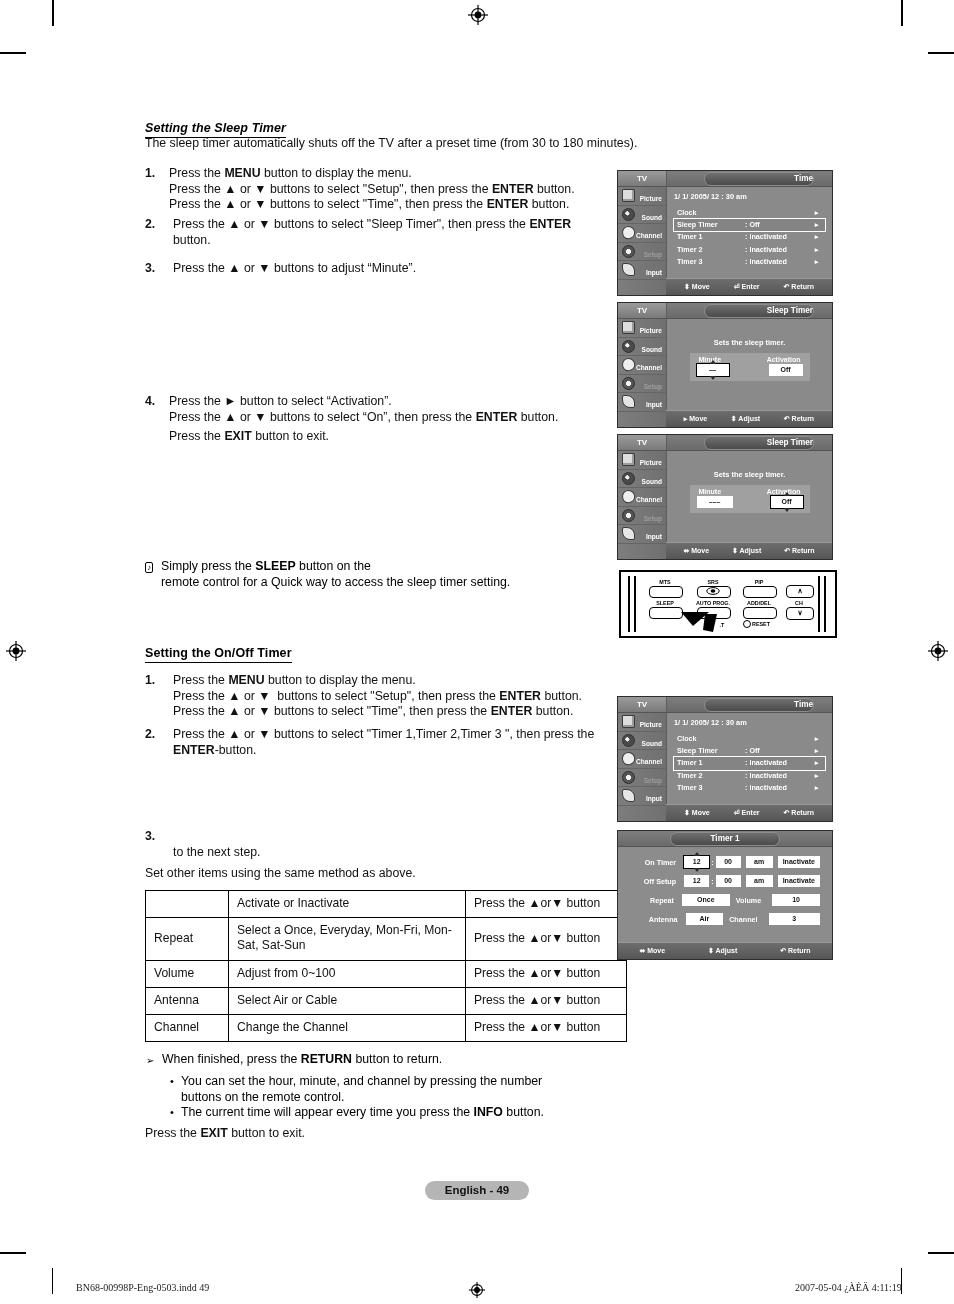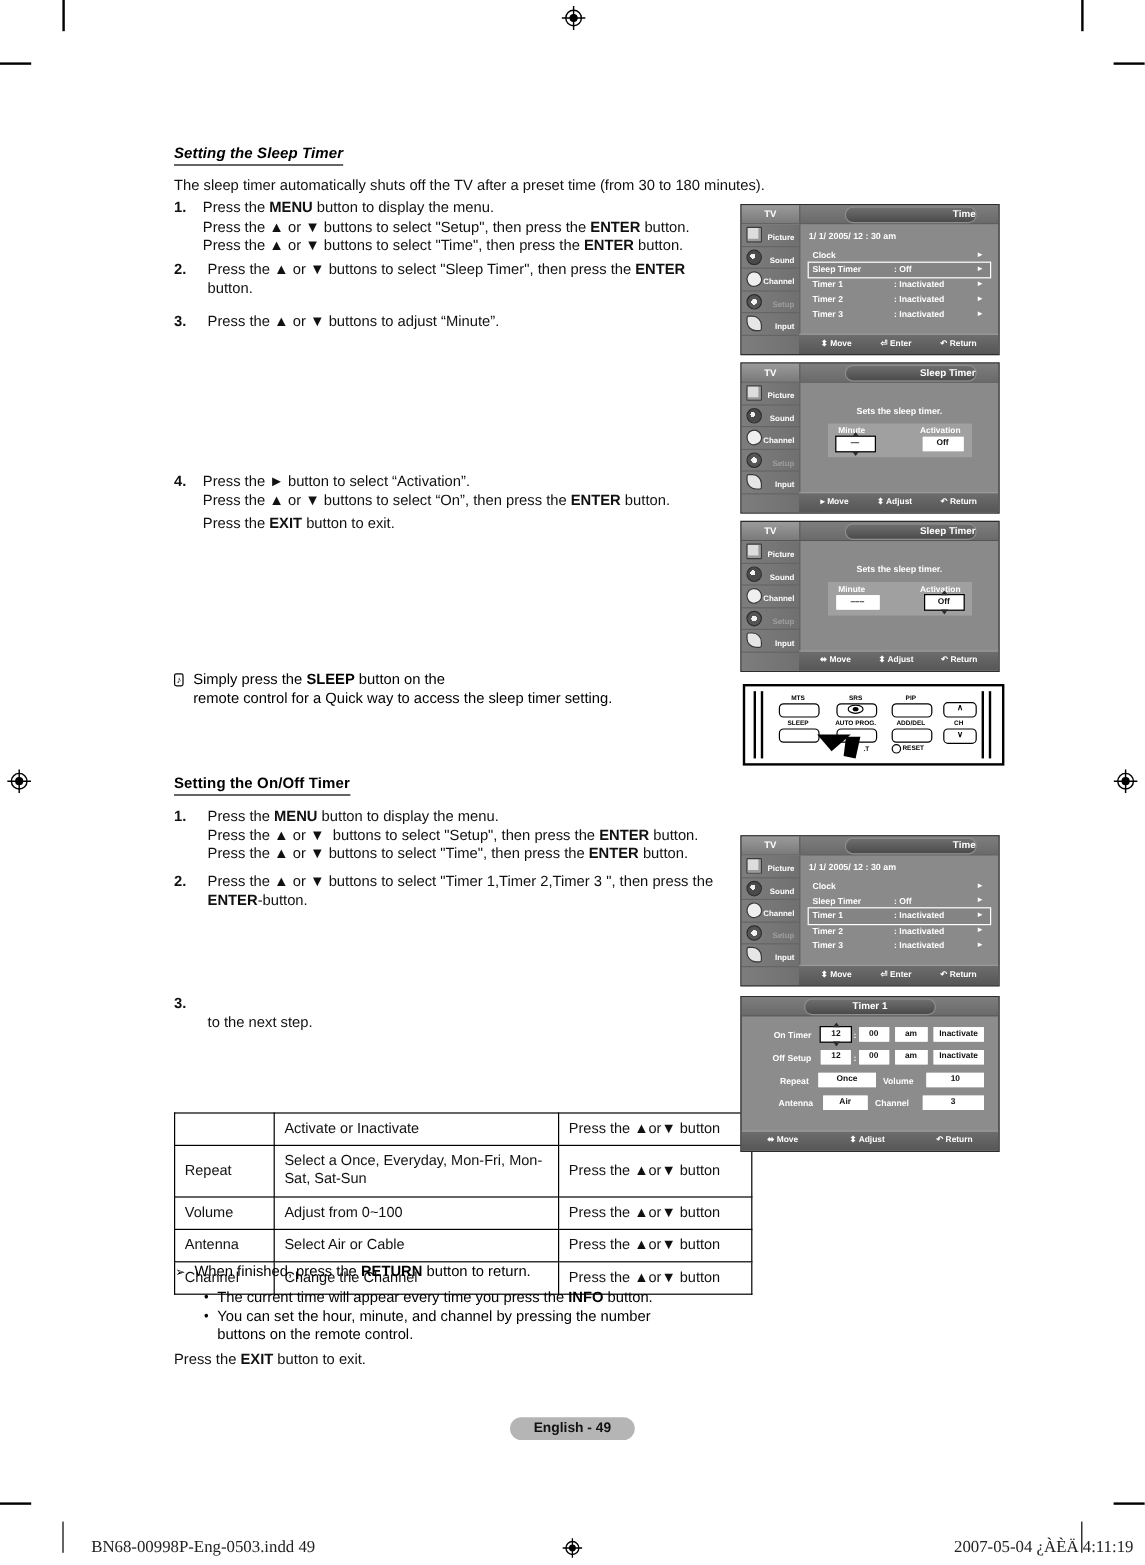--- a/index.html
+++ b/index.html
@@ -133,21 +133,21 @@
   }
 
   .footline {
     position: absolute;
     background: #000;
     height: 1px;
   }
   .footmark {
     position: absolute;
     font-family: "Liberation Serif", serif;
-    font-size: 14px;
+    font-size: 10px;
     color: #222;
     white-space: nowrap;
   }
   .footrule {
     position: absolute;
     width: 1px;
     background: #000;
   }
 
   
@@ -467,21 +467,21 @@
   <circle cx="10" cy="10" r="6.5" fill="none" stroke="#000" stroke-width="1.2"></circle>
   <circle cx="10" cy="10" r="3.4" fill="#000"></circle>
   <line x1="10" y1="0" x2="10" y2="20" stroke="#000" stroke-width="1.2"></line>
   <line x1="0" y1="10" x2="20" y2="10" stroke="#000" stroke-width="1.2"></line>
 </svg>
 
 <div class="page">
 
   <div class="h-title" style="left:145px; top:121px;font-style:italic;">Setting the Sleep Timer</div>
 
-  <div class="para" style="left:145px; top:147px; width:540px;">The sleep timer automatically shuts off the TV after a preset time (from 30 to 180 minutes).</div>
+  <div class="para" style="left:145px; top:136px; width:540px;">The sleep timer automatically shuts off the TV after a preset time (from 30 to 180 minutes).</div>
 
   <div class="step" style="left:145px; top:166px; width:450px;">
     <span class="num">1.</span>
     <span class="body">
       <span>Press the <b>MENU</b> button to display the menu.</span><br>
       <span>Press the ▲ or ▼ buttons to select "Setup", then press the <b>ENTER</b> button.</span><br>
       <span>Press the ▲ or ▼ buttons to select "Time", then press the <b>ENTER</b> button.</span>
     </span>
   </div>
 
@@ -537,22 +537,23 @@
   </div>
 
   <div class="step" style="left:145px; top:829px; width:450px;">
     <span class="num">3.</span>
     <span class="body" style="margin-left:28px;">
       <br>
       <span>to the next step.</span>
     </span>
   </div>
 
-
-  <table class="specs" style="left:145px; top:927px;">
+  <div class="para" style="left:145px; top:866px; width:420px;">Set other items using the same method as above.</div>
+
+  <table class="specs" style="left:145px; top:890px;">
     <tbody>
       <tr>
         <td class="c1"></td>
         <td class="c2">Activate or Inactivate</td>
         <td class="c3">Press the ▲or▼ button</td>
       </tr>
       <tr>
         <td class="c1">Repeat</td>
         <td class="c2">Select a Once, Everyday, Mon-Fri, Mon-Sat, Sat-Sun</td>
         <td class="c3">Press the ▲or▼ button</td>
@@ -575,22 +576,22 @@
     </tbody>
   </table>
 
   <div class="note" style="left:146px; top:1052px; width:450px;">
     <span class="glyph" style="font-size:10px;">➢</span>
     <span class="body">When finished, press the <b>RETURN</b> button to return.</span>
   </div>
 
   <div class="bullets" style="left:168px; top:1074px; width:420px;">
     <ul>
+      <li><span>You can set the hour, minute, and channel by pressing the number</span><br><span>buttons on the remote control.</span></li>
       <li>The current time will appear every time you press the <b>INFO</b> button.</li>
-      <li><span>You can set the hour, minute, and channel by pressing the number</span><br><span>buttons on the remote control.</span></li>
     </ul>
   </div>
 
   <div class="para" style="left:145px; top:1126px; width:400px;">Press the <b>EXIT</b> button to exit.</div>
 
   <div class="pagebadge" style="left:425px; top:1181px;">English - 49</div>
 
   <div class="footline" style="left:52px; top:1261px; width:0px;"></div>
   <div class="footrule" style="left:52px; top:1268px; height:26px;"></div>
   <div class="footrule" style="left:901px; top:1268px; height:26px;"></div>

